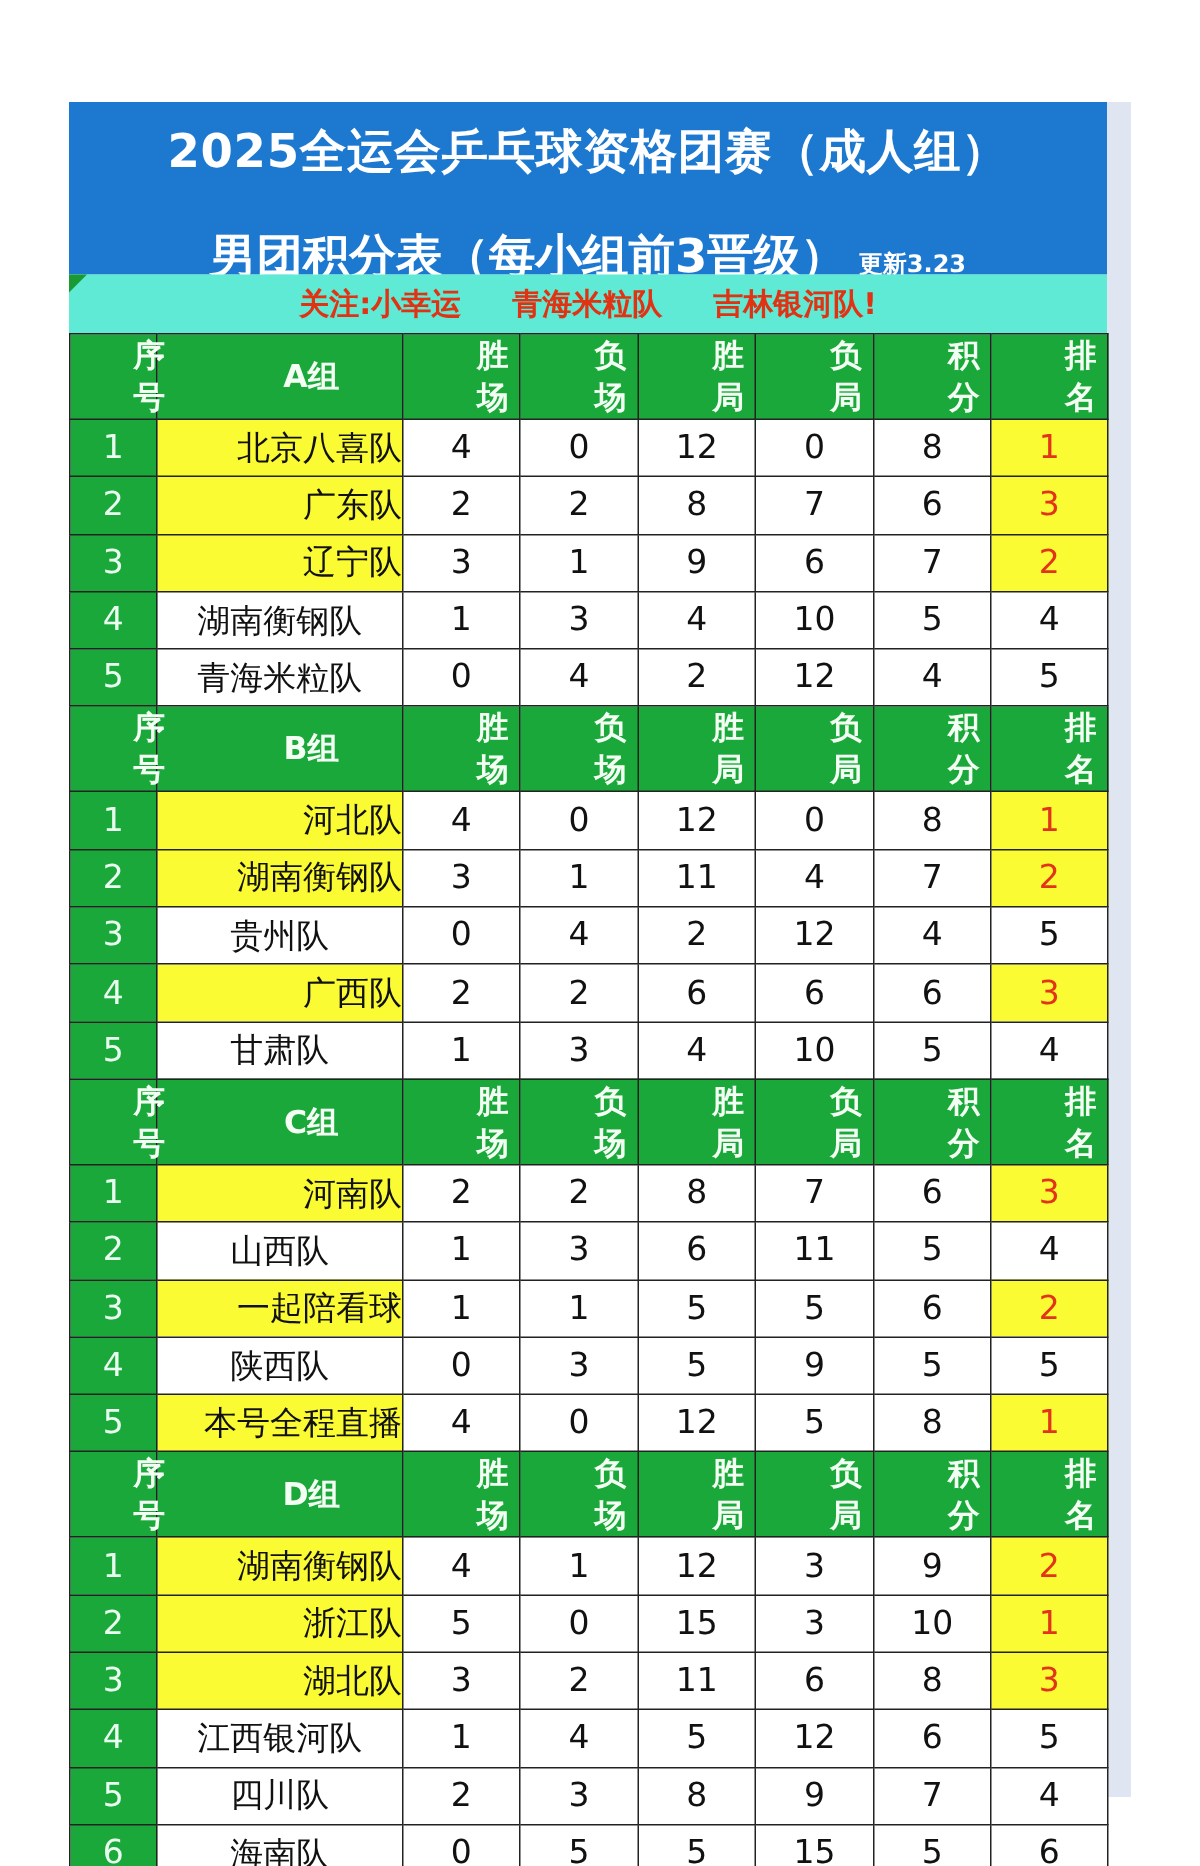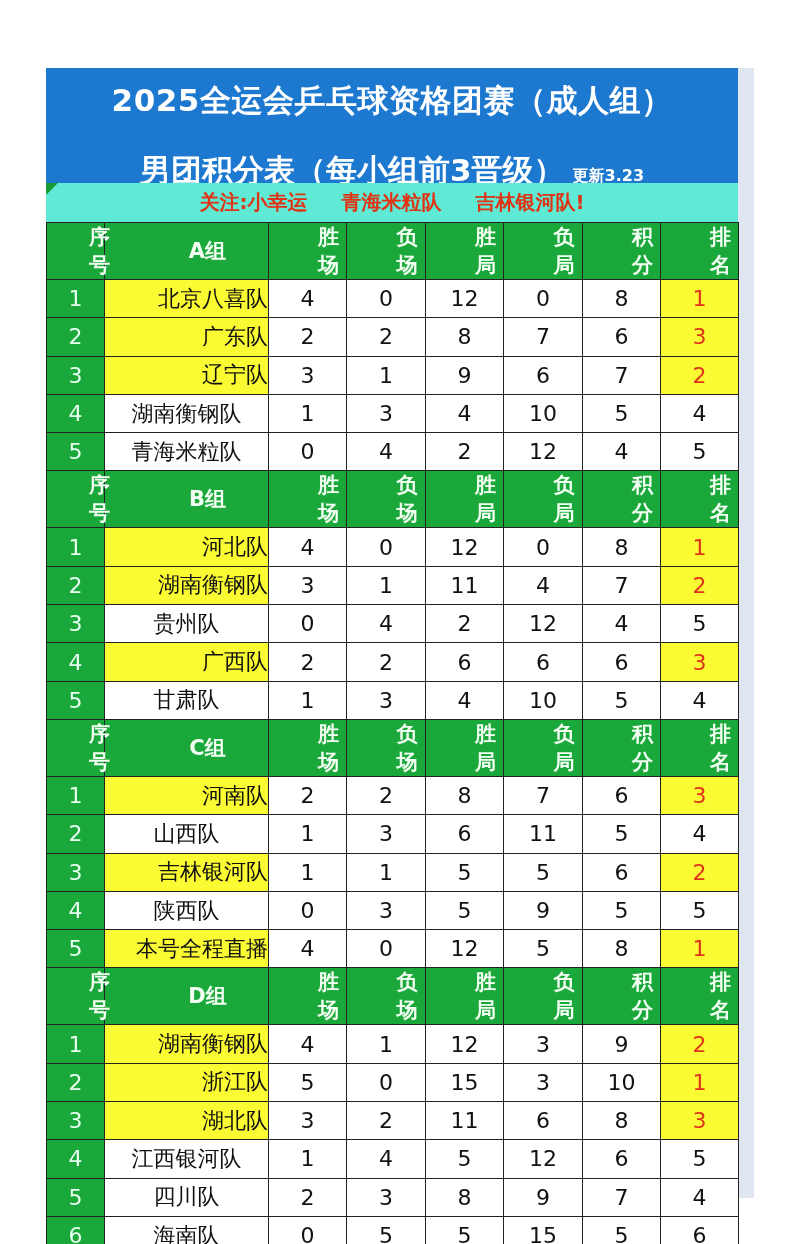--- a/index.html
+++ b/index.html
@@ -196,21 +196,21 @@
           <td class="team">山西队</td>
           <td>1</td>
           <td>3</td>
           <td>6</td>
           <td>11</td>
           <td>5</td>
           <td>4</td>
         </tr>
         <tr>
           <td class="idx">3</td>
-          <td class="team hl">吉林银河队</td>
+          <td class="team hl">一起陪看球</td>
           <td>1</td>
           <td>1</td>
           <td>5</td>
           <td>5</td>
           <td>6</td>
           <td class="rank-hl">2</td>
         </tr>
         <tr>
           <td class="idx">4</td>
           <td class="team">陕西队</td>

